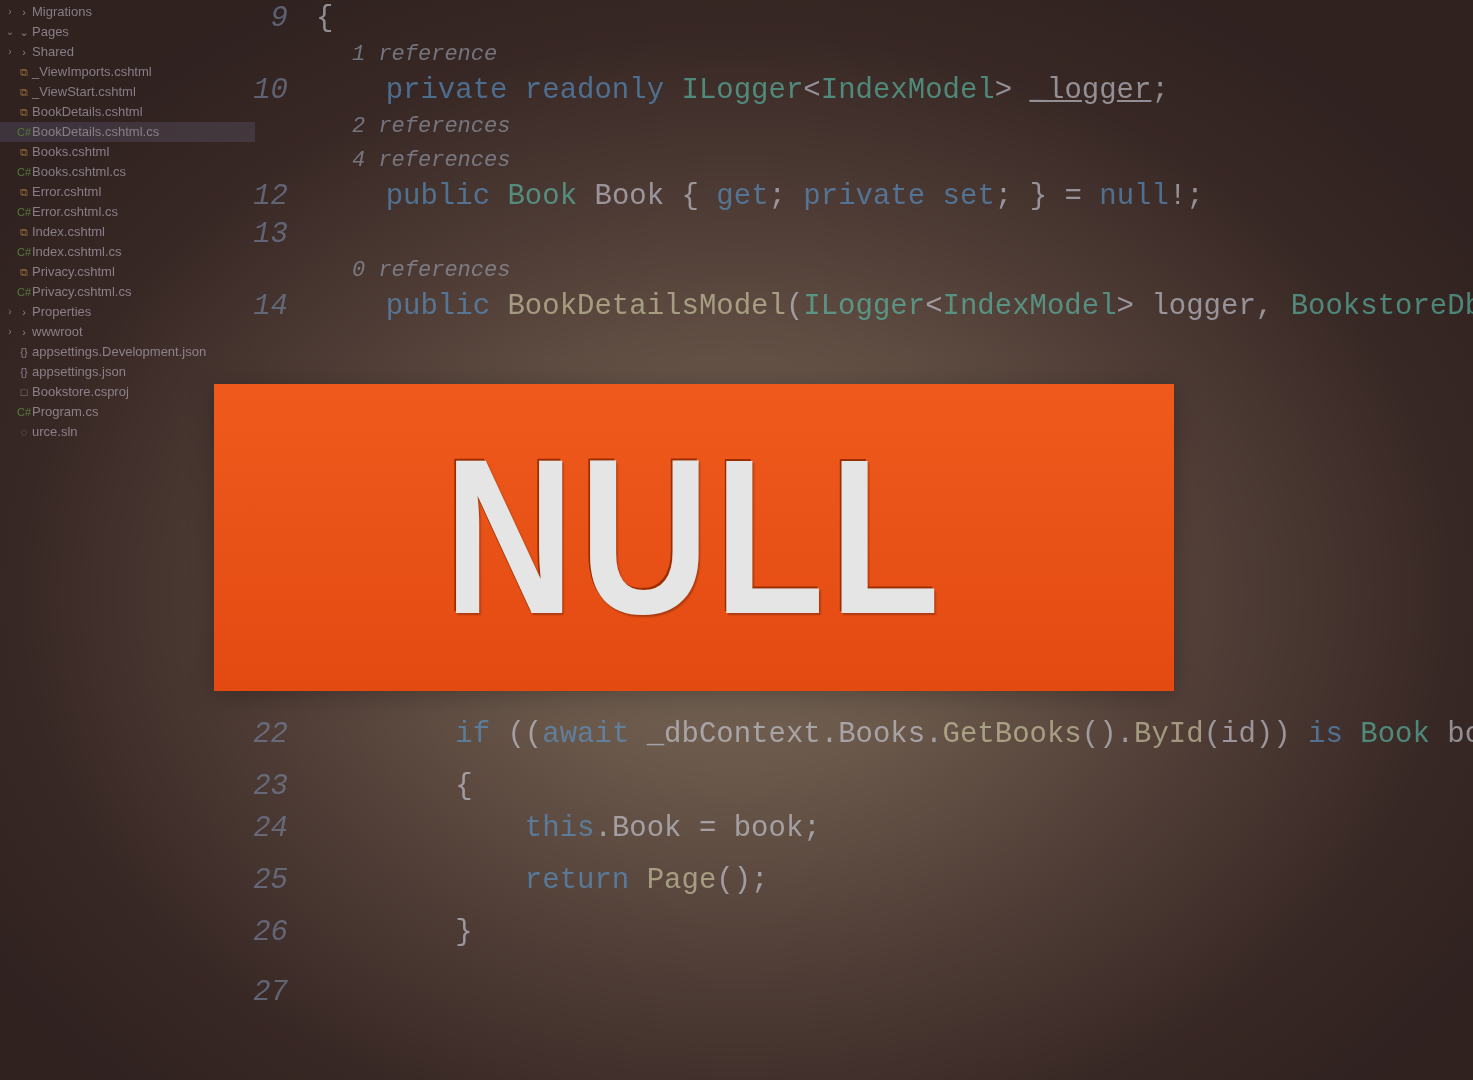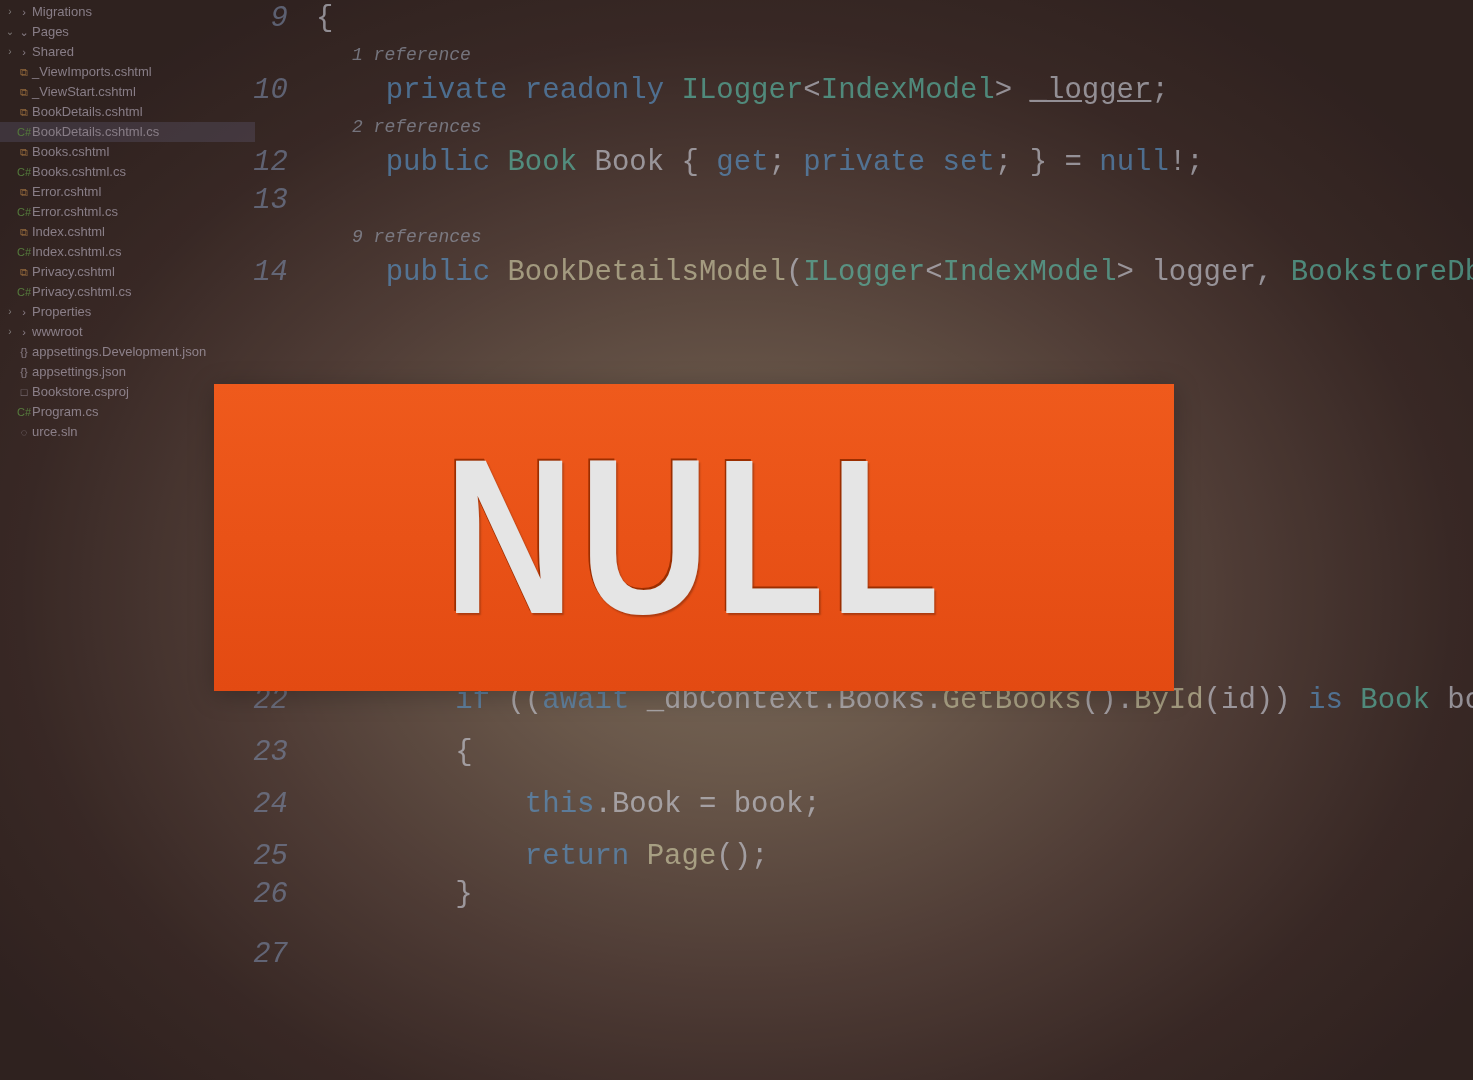--- a/index.html
+++ b/index.html
@@ -33,21 +33,21 @@
 
   
   .editor {
     position:absolute; left:240px; top:0; right:0; bottom:0;
     font-size:29px; line-height:38px;
     opacity:0.60;
   }
   .editor .row { display:flex; }
   .editor .ln  { width:76px; text-align:right; padding-right:28px; color:#7a8aa8; font-style:italic; flex:none; }
   .editor .code{ flex:1; white-space:pre; }
-  .ref { font-size:18px; color:#9da6b7; padding-left:112px; font-style:italic; height:34px; display:flex; align-items:center; }
+  .ref { font-size:22px; color:#9da6b7; padding-left:112px; font-style:italic; height:34px; display:flex; align-items:center; }
 
   
   .kw   { color:#5a9bd4; }   
   .type { color:#5cc7b2; }   
   .id   { color:#d0d4e0; }   
   .fn   { color:#d8d6ae; }   
   .op   { color:#d0d4e0; }
   .punc { color:#d0d4e0; }
   .null { color:#5a9bd4; }
 
@@ -190,31 +190,32 @@
     </div>
 
   <div class="ref">1 reference</div>
   <div class="row">
       <span class="ln">10</span>
       <span class="code">    <span class="kw">private</span> <span class="kw">readonly</span> <span class="type">ILogger</span><span class="punc">&lt;</span><span class="type">IndexModel</span><span class="punc">&gt;</span> <span class="id" style="text-decoration:underline">_logger</span><span class="punc">;</span></span>
     </div>
 
   <div class="ref">2 references</div>
 
+  <div class="ref">4 references</div>
   <div class="row">
       <span class="ln">12</span>
       <span class="code">    <span class="kw">public</span> <span class="type">Book</span> <span class="id">Book</span> <span class="punc">{</span> <span class="kw">get</span><span class="punc">;</span> <span class="kw">private</span> <span class="kw">set</span><span class="punc">;</span> <span class="punc">}</span> <span class="op">=</span> <span class="null">null</span><span class="punc">!;</span></span>
     </div>
 
   <div class="row">
       <span class="ln">13</span>
       <span class="code"> </span>
     </div>
 
-  <div class="ref">9 references</div>
+  <div class="ref">0 references</div>
   <div class="row">
       <span class="ln">14</span>
       <span class="code">    <span class="kw">public</span> <span class="fn">BookDetailsModel</span><span class="punc">(</span><span class="type">ILogger</span><span class="punc">&lt;</span><span class="type">IndexModel</span><span class="punc">&gt;</span> <span class="id">logger</span><span class="punc">,</span> <span class="type">BookstoreDbContext</span> </span>
     </div>
 
   <div style="height:330px"></div>
 
   <div class="row">
       <span class="ln">21</span>
       <span class="code">    <span class="punc">{</span></span>
@@ -223,31 +224,31 @@
   <div class="row" style="margin-top:22px">
       <span class="ln">22</span>
       <span class="code">        <span class="kw">if</span> <span class="punc">((</span><span class="kw">await</span> <span class="id">_dbContext</span><span class="punc">.</span><span class="id">Books</span><span class="punc">.</span><span class="fn">GetBooks</span><span class="punc">().</span><span class="fn">ById</span><span class="punc">(</span><span class="id">id</span><span class="punc">))</span> <span class="kw">is</span> <span class="type">Book</span> <span class="id">book</span></span>
     </div>
 
   <div class="row" style="margin-top:14px">
       <span class="ln">23</span>
       <span class="code">        <span class="punc">{</span></span>
     </div>
 
-  <div class="row" style="margin-top:14px">
+  <div class="row" style="margin-top:4px">
       <span class="ln">24</span>
       <span class="code">            <span class="kw">this</span><span class="punc">.</span><span class="id">Book</span> <span class="op">=</span> <span class="id">book</span><span class="punc">;</span></span>
     </div>
 
   <div class="row" style="margin-top:14px">
       <span class="ln">25</span>
       <span class="code">            <span class="kw">return</span> <span class="fn">Page</span><span class="punc">();</span></span>
     </div>
 
-  <div class="row" style="">
+  <div class="row" style="margin-top:14px">
       <span class="ln">26</span>
       <span class="code">        <span class="punc">}</span></span>
     </div>
 
   <div class="row" style="margin-top:22px">
       <span class="ln">27</span>
       <span class="code"> </span>
     </div>
 </div>
 

